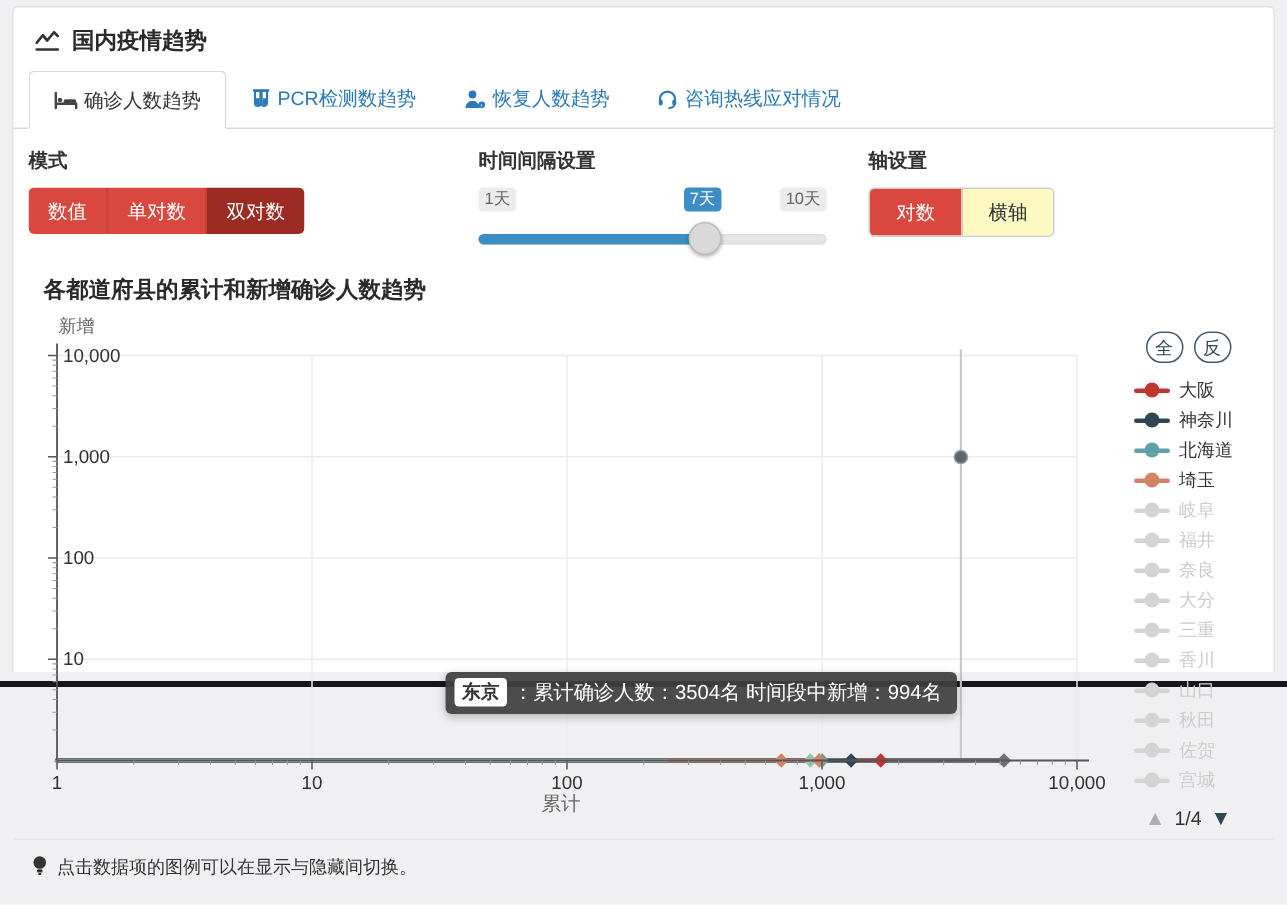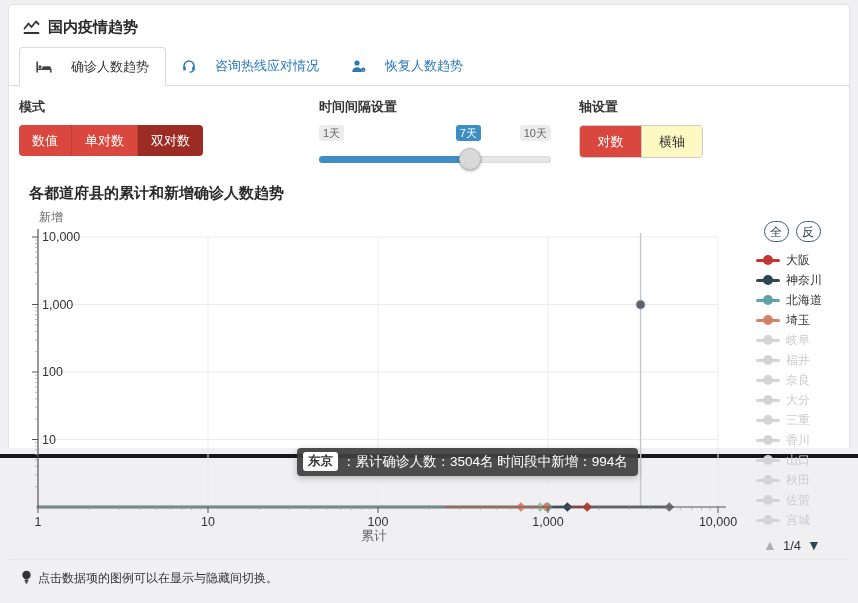--- a/index.html
+++ b/index.html
@@ -21,21 +21,21 @@
   }
   .bottom-edge { height: 4px; background: #17171b; margin-top: 6px; }
 
   
   .header { display: flex; align-items: center; gap: 8px; padding: 13px 12px 10px 14px; }
   .header .title { font-size: 15px; font-weight: bold; color: #2a2a2a; }
   .header svg { display: block; }
 
   
   .tabbar { display: flex; align-items: flex-end; padding-left: 10px; border-bottom: 1px solid #d9d9d9; height: 39px; }
-  .tab { display: flex; align-items: center; gap: 19px; font-size: 13px; padding: 0 16px; height: 38px; cursor: pointer; color: #2b79b8; white-space: nowrap; }
+  .tab { display: flex; align-items: center; gap: 4px; font-size: 13px; padding: 0 16px; height: 38px; cursor: pointer; color: #2b79b8; white-space: nowrap; }
   .tab.active {
     border: 1px solid #d9d9d9; border-bottom: 1px solid #fff;
     border-radius: 4px 4px 0 0; background: #fff; color: #333;
     margin-bottom: -1px; height: 39px;
   }
   .tab .ticon { display: flex; align-items: center; }
 
   
   .controls { position: relative; height: 80px; margin-top: 12px; }
   .ctl-label { font-size: 13px; font-weight: bold; color: #333; margin-bottom: 9px; }
@@ -110,38 +110,50 @@
             <path d="M1.2 2v10 M1.2 9.2h13.6 M14.8 9.2V12" stroke="#444" stroke-width="1.6" fill="none" stroke-linecap="round"></path>
             <circle cx="4" cy="6.7" r="1.5" fill="#444"></circle>
             <path d="M6.4 9.2V7.6a1.4 1.4 0 0 1 1.4-1.4h5.6a1.4 1.4 0 0 1 1.4 1.4v1.6z" fill="#444"></path>
           </svg>
         </span>
         <span>确诊人数趋势</span>
       </div>
       <div class="tab">
         <span class="ticon">
           <svg width="14" height="14" viewBox="0 0 14 14">
-            <path d="M2 8V7a5 5 0 0 1 10 0v1" fill="none" stroke="#2b79b8" stroke-width="1.5"></path>
-            <rect x="1.2" y="7.4" width="2.6" height="4" rx="1.2" fill="#2b79b8"></rect>
-            <rect x="10.2" y="7.4" width="2.6" height="4" rx="1.2" fill="#2b79b8"></rect>
-            <path d="M11.5 11.4a3.6 3.6 0 0 1-3.4 1.6" fill="none" stroke="#2b79b8" stroke-width="1.3" stroke-linecap="round"></path>
+            <path d="M3 1.5v8.3a1.8 1.8 0 0 0 3.6 0V1.5z" fill="none" stroke="#2b79b8" stroke-width="1.4"></path>
+            <path d="M7.4 1.5v8.3a1.8 1.8 0 0 0 3.6 0V1.5z" fill="none" stroke="#2b79b8" stroke-width="1.4"></path>
+            <line x1="1.6" y1="1.3" x2="12.4" y2="1.3" stroke="#2b79b8" stroke-width="1.6"></line>
+            <path d="M3.6 6.5h2.4v3.3a1.2 1.2 0 0 1-2.4 0z" fill="#2b79b8"></path>
+            <path d="M8 6.5h2.4v3.3a1.2 1.2 0 0 1-2.4 0z" fill="#2b79b8"></path>
           </svg>
         </span>
-        <span>咨询热线应对情况</span>
+        <span>PCR检测数趋势</span>
       </div>
       <div class="tab">
         <span class="ticon">
           <svg width="15" height="14" viewBox="0 0 15 14">
             <circle cx="6" cy="4" r="2.6" fill="#2b79b8"></circle>
             <path d="M1.2 13a4.8 4.8 0 0 1 9.6 0z" fill="#2b79b8"></path>
             <circle cx="12.2" cy="10.8" r="2.2" fill="#2b79b8"></circle>
             <text x="12.2" y="12.1" font-size="3.4" fill="#fff" text-anchor="middle">+</text>
           </svg>
         </span>
         <span>恢复人数趋势</span>
+      </div>
+      <div class="tab">
+        <span class="ticon">
+          <svg width="14" height="14" viewBox="0 0 14 14">
+            <path d="M2 8V7a5 5 0 0 1 10 0v1" fill="none" stroke="#2b79b8" stroke-width="1.5"></path>
+            <rect x="1.2" y="7.4" width="2.6" height="4" rx="1.2" fill="#2b79b8"></rect>
+            <rect x="10.2" y="7.4" width="2.6" height="4" rx="1.2" fill="#2b79b8"></rect>
+            <path d="M11.5 11.4a3.6 3.6 0 0 1-3.4 1.6" fill="none" stroke="#2b79b8" stroke-width="1.3" stroke-linecap="round"></path>
+          </svg>
+        </span>
+        <span>咨询热线应对情况</span>
       </div>
     </div>
 
   <div class="controls">
     <div class="mode-group">
       <div class="ctl-label">模式</div>
       <div class="seg-row" id="mode-buttons">
           <button class="seg">数值</button>
           <button class="seg">单对数</button>
           <button class="seg sel">双对数</button>

